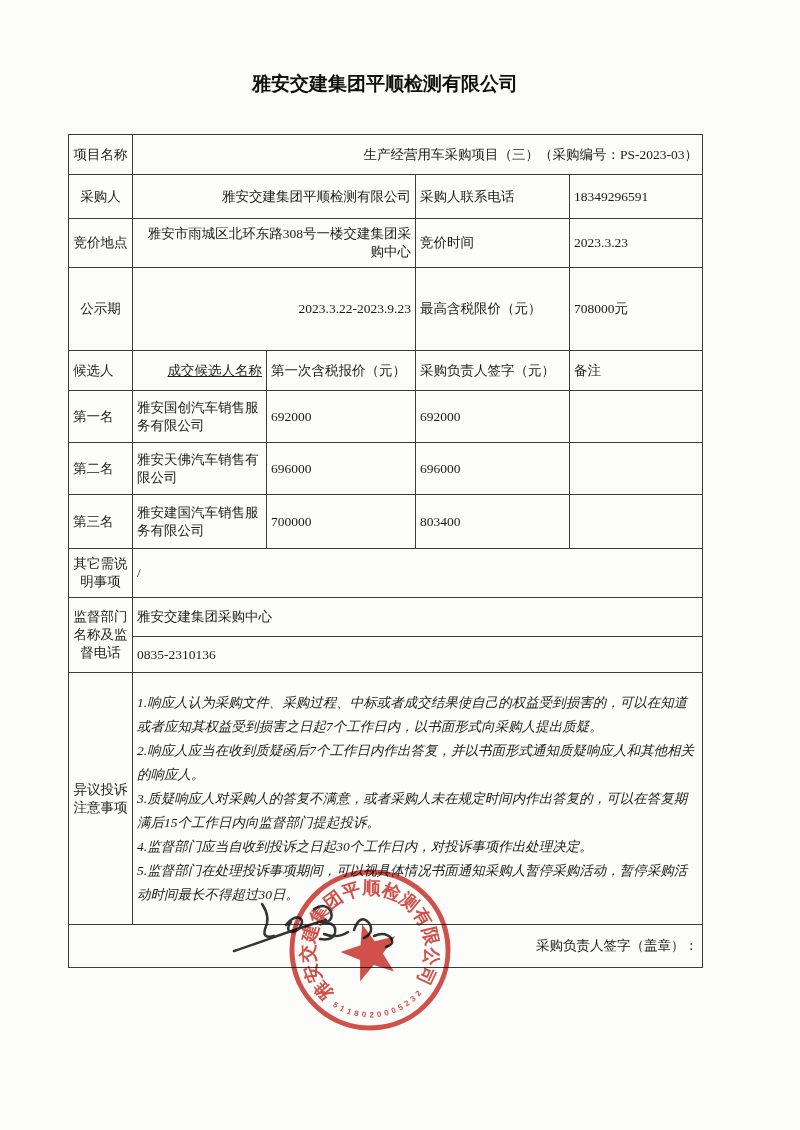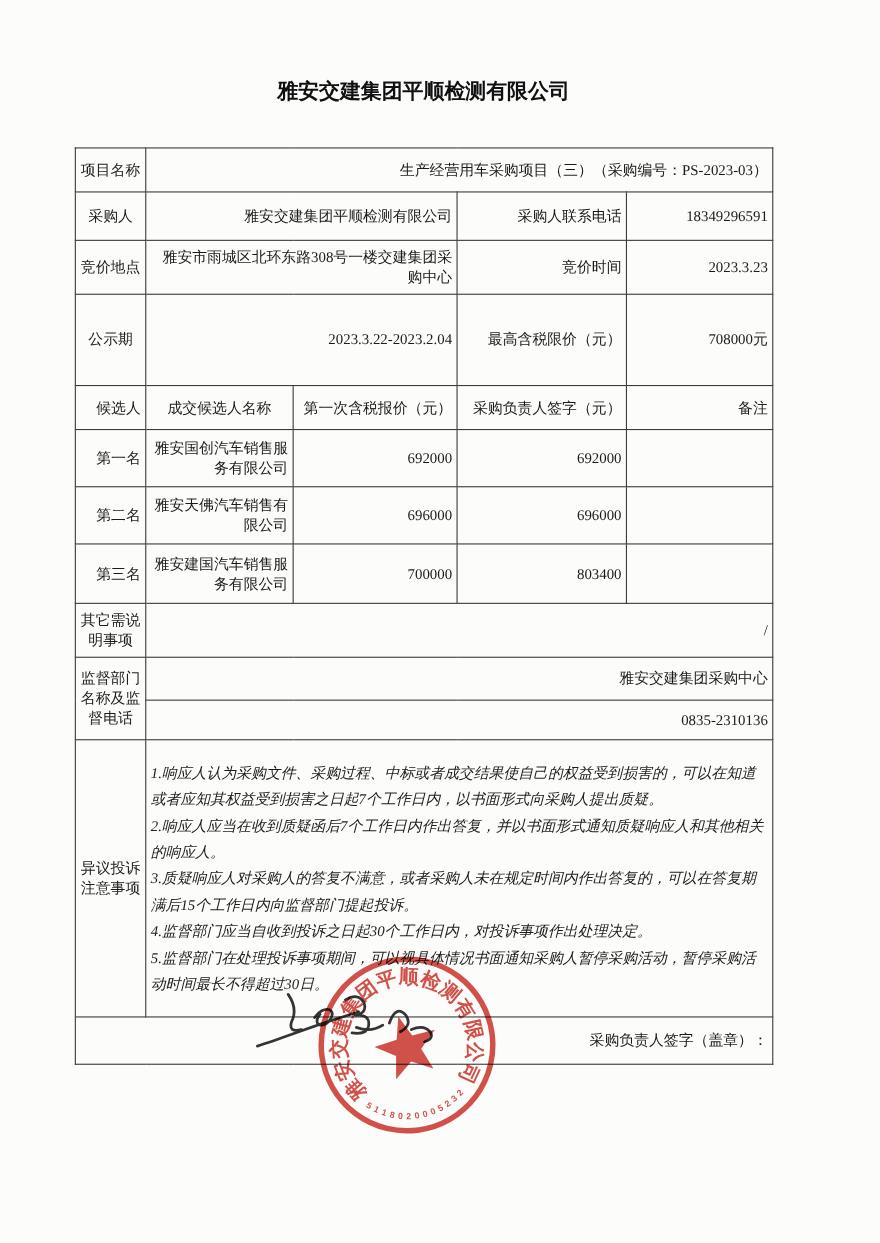--- a/index.html
+++ b/index.html
@@ -16,23 +16,23 @@
   table.main{
     position:absolute;left:68px;top:134px;width:634px;
     border-collapse:collapse;table-layout:fixed;
   }
   table.main td{
     border:1.8px solid #3b3b3b;
     font-size:13.5px;line-height:18px;
     padding:6px 4px;vertical-align:middle;
     overflow:hidden;
   }
-  .c{text-align:right;}
+  .c{text-align:left;}
   .l{text-align:right;}
-  .hr{text-align:center;padding-right:1px;}
+  .hr{text-align:right;padding-right:1px;text-decoration:underline;}
   .lbl{text-align:center;padding:2px 3px;}
   .obj{padding:10px 11px 10px 10px;}
   .obj .obj-item{text-align:left;line-height:24px;font-style:italic;}
   .sig-cell{padding-left:5px;margin-left:16px;}
   .stamp-svg{
     position:absolute;left:270px;top:850px;width:200px;height:200px;
     mix-blend-mode:multiply;opacity:0.92;z-index:5;pointer-events:none;
   }
   .stamp-char{font-family:"Liberation Sans",sans-serif;font-weight:bold;}
   .sig-svg{
@@ -67,21 +67,21 @@
       <td class="c">18349296591</td>
     </tr>
     <tr style="height:39px">
       <td class="lbl">竞价地点</td>
       <td class="l" colspan="2">雅安市雨城区北环东路308号一楼交建集团采购中心</td>
       <td class="c">竞价时间</td>
       <td class="c">2023.3.23</td>
     </tr>
     <tr style="height:83px">
       <td class="lbl">公示期</td>
-      <td class="l" colspan="2">2023.3.22-2023.2.04</td>
+      <td class="l" colspan="2">2023.3.22-2023.9.23</td>
       <td class="c">最高含税限价（元）</td>
       <td class="c">708000元</td>
     </tr>
     <tr style="height:40px">
       <td class="c">候选人</td>
       <td class="hr">成交候选人名称</td>
       <td class="c">第一次含税报价（元）</td>
       <td class="c">采购负责人签字（元）</td>
       <td class="c">备注</td>
     </tr>

